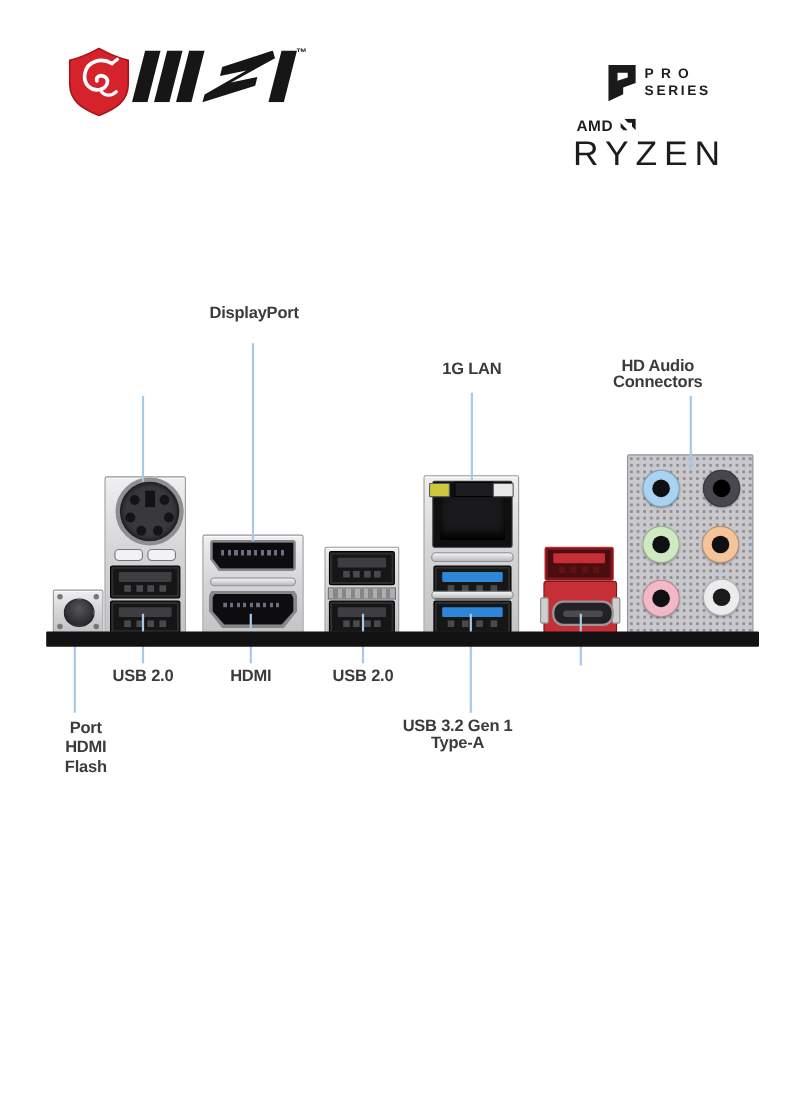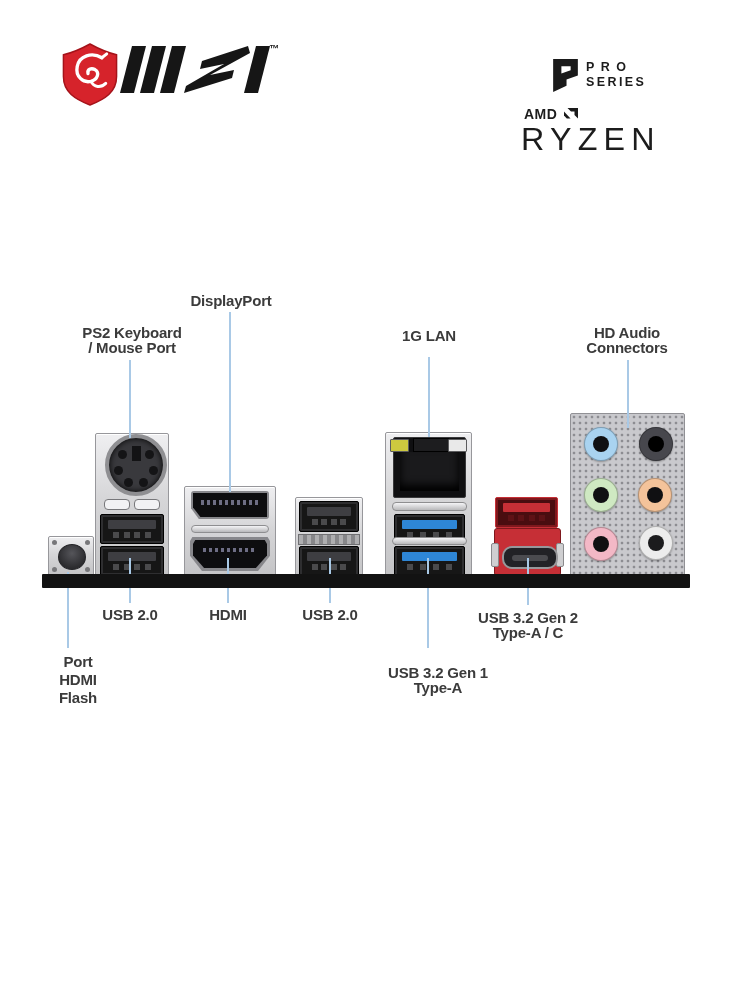--- a/index.html
+++ b/index.html
@@ -65,31 +65,27 @@
   <div class="logo-text" style="left:586px;top:60px;font-size:12.5px;font-weight:bold;letter-spacing:6.5px;">PRO</div>
   <div class="logo-text" style="left:586px;top:75px;font-size:12.5px;font-weight:bold;letter-spacing:2.4px;">SERIES</div>
 
   <div class="logo-text" style="left:524px;top:106px;font-size:14px;font-weight:bold;letter-spacing:0.5px;">AMD</div>
   <svg style="position:absolute;left:564px;top:108px;" width="14" height="14" viewBox="0 0 14 14">
     <path fill="#1a1a1a" d="M3.5,0 H14 V10.5 L10.5,7 V3.5 H7 Z"></path>
     <path fill="#1a1a1a" d="M0,3.5 L6.5,10.5 H2.8 L0,7.6 Z"></path>
   </svg>
   <div class="logo-text" style="left:521px;top:122px;font-size:31px;letter-spacing:6px;transform:scaleX(1.04);transform-origin:left;">RYZEN</div>
 
-  <div class="lbl" style="left:231px;top:293px;">
+  <div class="lbl" style="left:231px;top:277px;">
     <span>DisplayPort</span>
-  </div>
-  <div class="lbl" style="left:132px;top:325px;">
-    <span>PS2 Keyboard</span>
-    <span>/ Mouse Port</span>
   </div>
   <div class="lbl" style="left:429px;top:328px;">
     <span>1G LAN</span>
   </div>
-  <div class="lbl" style="left:627px;top:325px;">
+  <div class="lbl" style="left:598px;top:325px;">
     <span>HD Audio</span>
     <span>Connectors</span>
   </div>
 
   <div class="vline" style="left: 129px; top: 360px; height: 78px; background: rgb(169, 201, 230);"></div>
   <div class="vline" style="left: 229px; top: 312px; height: 180px; background: rgb(169, 201, 230);"></div>
   <div class="vline" style="left: 428px; top: 357px; height: 80px; background: rgb(169, 201, 230);"></div>
   <div class="vline" style="left: 627px; top: 360px; height: 68px; background: rgb(169, 201, 230);"></div>
   <div class="vline" style="left: 67px; top: 572px; height: 76px; background: rgb(169, 201, 230);"></div>
   <div class="vline" style="left: 129px; top: 558px; height: 45px; background: rgb(169, 201, 230);"></div>
@@ -247,25 +243,21 @@
 
   <div class="lbl" style="left:130px;top:607px;">
     <span>USB 2.0</span>
   </div>
   <div class="lbl" style="left:228px;top:607px;">
     <span>HDMI</span>
   </div>
   <div class="lbl" style="left:330px;top:607px;">
     <span>USB 2.0</span>
   </div>
-  <div class="lbl" style="left:528px;top:610px;">
-    <span>USB 3.2 Gen 2</span>
-    <span>Type-A / C</span>
-  </div>
-  <div class="lbl" style="left:438px;top:653px;margin-top:12px;">
+  <div class="lbl" style="left:416px;top:653px;">
     <span>USB 3.2 Gen 1</span>
     <span>Type-A</span>
   </div>
   <div class="lbl" style="left:78px;top:653px;line-height:18px;">
     <span>Port</span>
     <span>HDMI</span>
     <span>Flash</span>
   </div>
 
 </div>

